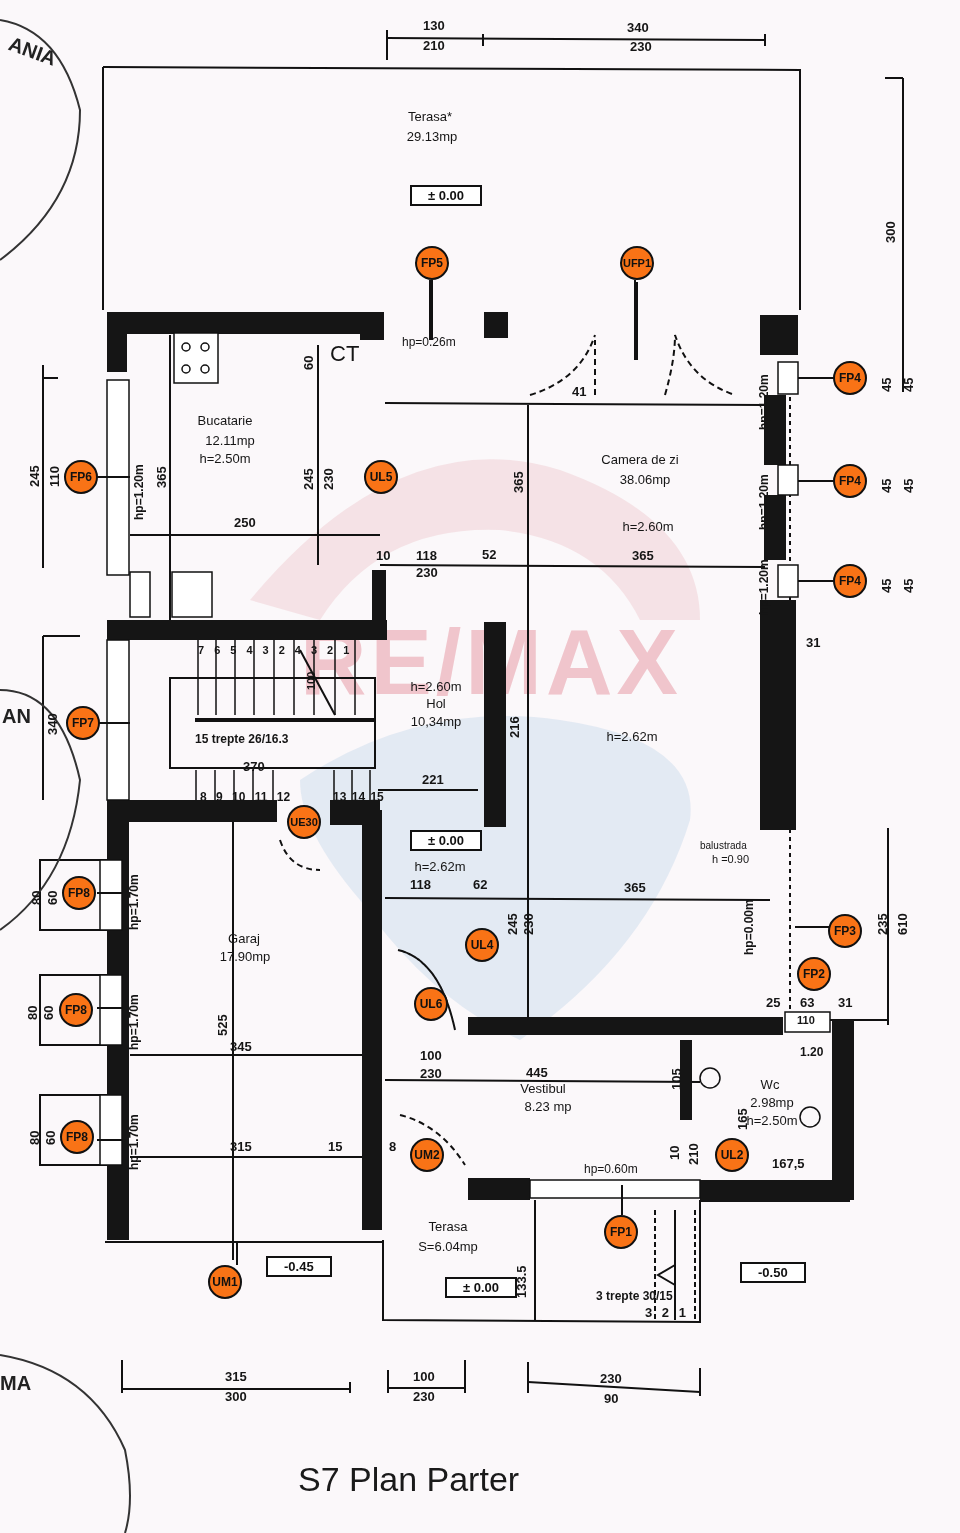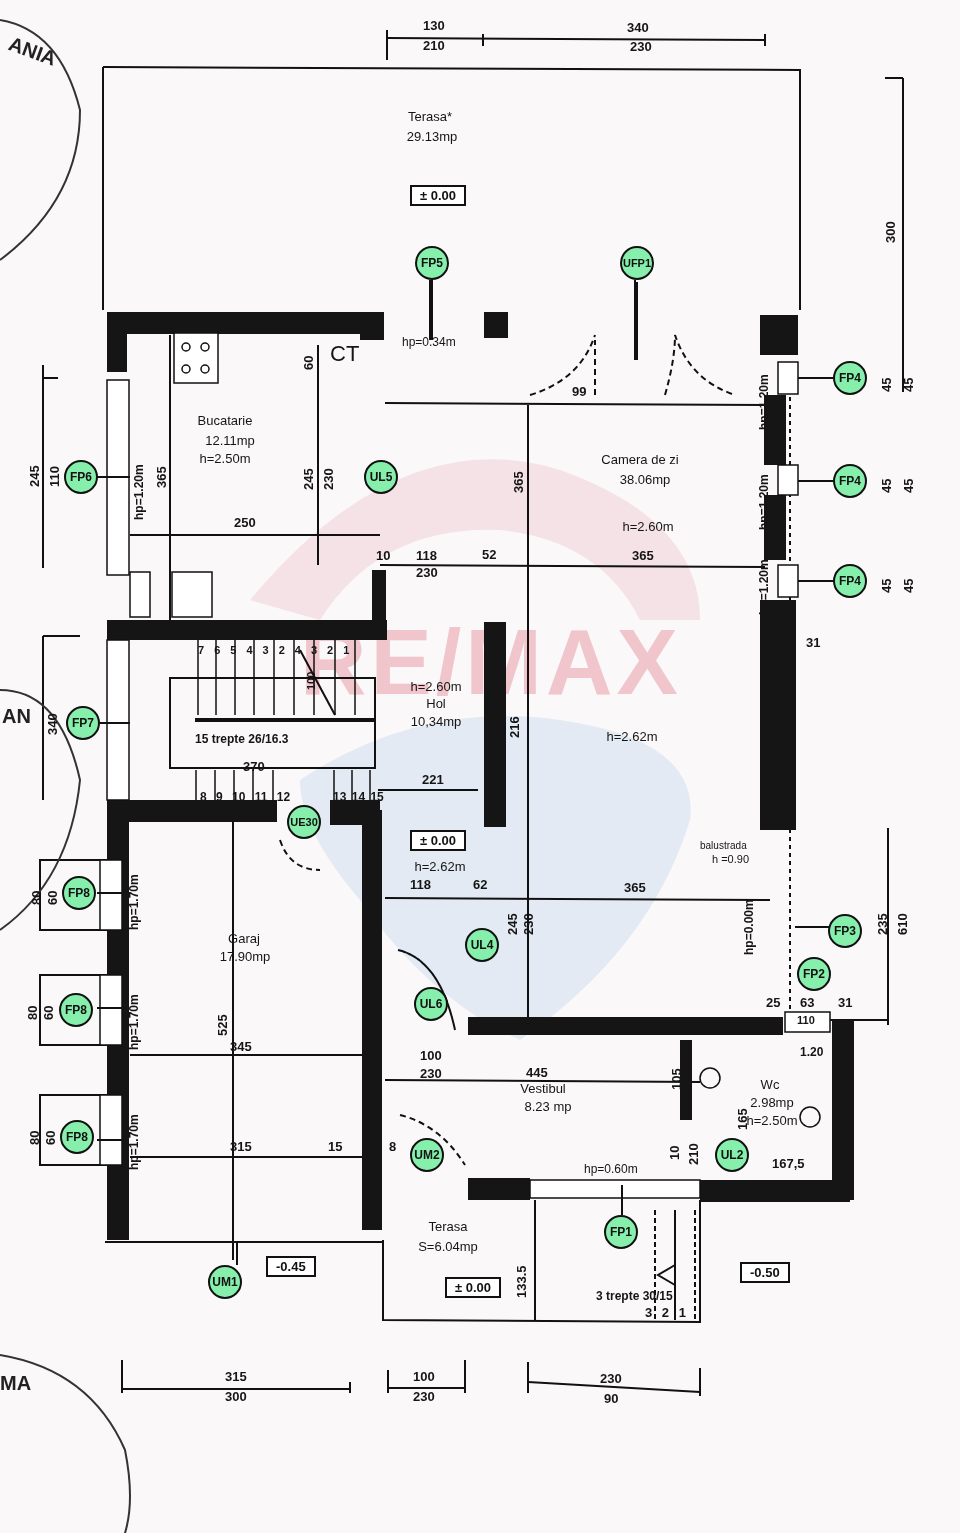--- a/index.html
+++ b/index.html
@@ -3,23 +3,23 @@
 <meta charset="utf-8">
 <style>
   html, body { margin:0; padding:0; }
   body { width:960px; height:1533px; background:#fbf8fa; position:relative; overflow:hidden;
          font-family:"Liberation Sans", sans-serif; color:#111; }
   .plan { position:absolute; left:0; top:0; width:960px; height:1533px; }
   .lbl { position:absolute; font-family:"Liberation Sans", sans-serif; color:#151515; white-space:nowrap; line-height:1.1; }
   .room { font-size:13px; text-align:center; transform:translateX(-50%); }
   .dim { font-size:13px; font-weight:bold; }
   .vert { transform-origin:left top; transform:rotate(-90deg); }
-  .tag { position:absolute; width:34px; height:34px; border:2px solid #111; border-radius:50%; background:#86efac;
+  .tag { position:absolute; width:34px; height:34px; border:2px solid #111; border-radius:50%; background:#f97316;
          font-size:12px; font-weight:bold; display:flex; align-items:center; justify-content:center; box-sizing:border-box;text-align:right; }
-  .level { position:absolute; border:2px solid #111; background:#fff; font-size:13px; font-weight:bold; padding:1px 8px; }
+  .level { position:absolute; border:2px solid #111; background:#fff; font-size:13px; font-weight:bold; padding:1px 16px; }
   .title { position:absolute; left:298px; top:1460px; font-size:34px; font-family:"Liberation Sans", sans-serif; color:#1a1a1a; }
   .stamp-text { position:absolute; font-size:20px; color:#222; font-weight:bold; }
   .watermark { position:absolute; left:300px; top:610px; font-size:92px; font-weight:bold; letter-spacing:4px; }
 </style>
 </head>
 <body>
 
 <div class="plan">
 
   <svg class="plan" viewBox="0 0 960 1533">
@@ -228,21 +228,21 @@
   <div class="lbl room" style="left:772px;top:1096px">2.98mp</div>
   <div class="lbl room" style="left:772px;top:1114px">h=2.50m</div>
 
   <div class="lbl room" style="left:448px;top:1220px">Terasa</div>
   <div class="lbl room" style="left:448px;top:1240px">S=6.04mp</div>
   <div class="level" style="left:445px;top:1277px">± 0.00</div>
 
   <div class="level" style="left:266px;top:1256px">-0.45</div>
   <div class="level" style="left:740px;top:1262px">-0.50</div>
 
-  <div class="lbl" style="left:402px;top:336px;font-size:12px">hp=0.34m</div>
+  <div class="lbl" style="left:402px;top:336px;font-size:12px">hp=0.26m</div>
   <div class="lbl" style="left:584px;top:1163px;font-size:12px">hp=0.60m</div>
   <div class="lbl" style="left:700px;top:840px;font-size:10px">balustrada</div>
   <div class="lbl" style="left:712px;top:853px;font-size:11px">h =0.90</div>
   <div class="lbl vert" style="left:133px;top:520px;font-size:12px;font-weight:bold">hp=1.20m</div>
   <div class="lbl vert" style="left:758px;top:430px;font-size:12px;font-weight:bold">hp=1.20m</div>
   <div class="lbl vert" style="left:758px;top:530px;font-size:12px;font-weight:bold">hp=1.20m</div>
   <div class="lbl vert" style="left:758px;top:615px;font-size:12px;font-weight:bold">hp=1.20m</div>
   <div class="lbl vert" style="left:128px;top:930px;font-size:12px;font-weight:bold">hp=1.70m</div>
   <div class="lbl vert" style="left:128px;top:1050px;font-size:12px;font-weight:bold">hp=1.70m</div>
   <div class="lbl vert" style="left:128px;top:1170px;font-size:12px;font-weight:bold">hp=1.70m</div>
@@ -306,21 +306,21 @@
   <div class="lbl dim vert" style="left:26px;top:1020px">80</div>
   <div class="lbl dim vert" style="left:42px;top:1020px">60</div>
   <div class="lbl dim vert" style="left:28px;top:1145px">80</div>
   <div class="lbl dim vert" style="left:44px;top:1145px">60</div>
 
   <div class="lbl dim" style="left:234px;top:516px">250</div>
   <div class="lbl dim vert" style="left:155px;top:488px">365</div>
   <div class="lbl dim vert" style="left:302px;top:370px">60</div>
   <div class="lbl dim vert" style="left:302px;top:490px">245</div>
   <div class="lbl dim vert" style="left:322px;top:490px">230</div>
-  <div class="lbl dim" style="left:572px;top:385px">99</div>
+  <div class="lbl dim" style="left:572px;top:385px">41</div>
   <div class="lbl dim vert" style="left:512px;top:493px">365</div>
 
   <div class="lbl dim" style="left:376px;top:549px">10</div>
   <div class="lbl dim" style="left:416px;top:549px">118</div>
   <div class="lbl dim" style="left:416px;top:566px">230</div>
   <div class="lbl dim" style="left:482px;top:548px">52</div>
   <div class="lbl dim" style="left:632px;top:549px">365</div>
   <div class="lbl dim" style="left:806px;top:636px">31</div>
   <div class="lbl dim vert" style="left:508px;top:738px">216</div>
   <div class="lbl dim" style="left:422px;top:773px">221</div>
@@ -353,13 +353,14 @@
   <div class="lbl dim" style="left:772px;top:1157px">167,5</div>
   <div class="lbl dim vert" style="left:515px;top:1298px">133.5</div>
 
   <div class="lbl dim" style="left:225px;top:1370px">315</div>
   <div class="lbl dim" style="left:225px;top:1390px">300</div>
   <div class="lbl dim" style="left:413px;top:1370px">100</div>
   <div class="lbl dim" style="left:413px;top:1390px">230</div>
   <div class="lbl dim" style="left:600px;top:1372px">230</div>
   <div class="lbl dim" style="left:604px;top:1392px">90</div>
 
+  <div class="title">S7 Plan Parter</div>
 </div>
 
 </body></html>

